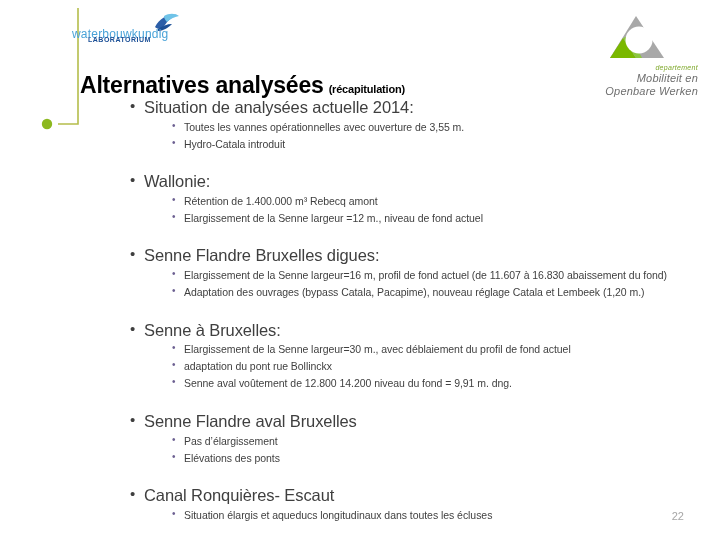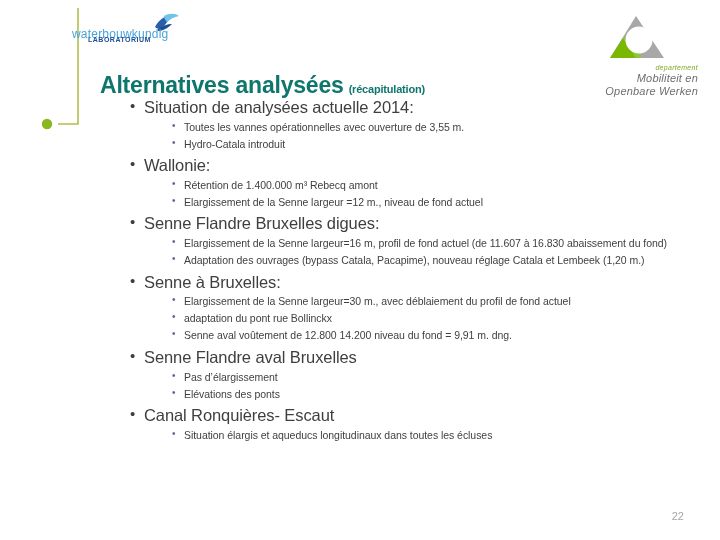--- a/index.html
+++ b/index.html
@@ -82,27 +82,26 @@
     white-space: nowrap;
   }
   #logo-mow .mow-l1 { top: 58px; }
   #logo-mow .mow-l2 { top: 71px; }
 
   
   #slide-title {
     position: absolute;
     left: 80px; top: 58px;
     width: 520px;
-    color: #0f766e;
+    color: #000000;
     font-size: 23px;
     font-weight: bold;
     letter-spacing: -0.2px;
     line-height: 1.1;
     white-space: nowrap;
-    padding-left: 20px;
   }
   #slide-title .subtitle {
     font-size: 11px;
     font-weight: bold;
     letter-spacing: -0.2px;
     vertical-align: baseline;
     padding-left: 5px;
   }
 
   
@@ -143,21 +142,21 @@
     margin-bottom: 2.5px;
   }
   .lvl2::before {
     content: "\2022";
     position: absolute;
     left: 2px; top: -1px;
     font-size: 10px;
     color: #6c6091;
   }
 
-  .grp + .grp { margin-top: 4px; }
+  .grp + .grp { margin-top: 20px; }
 
   
   #page-number {
     position: absolute;
     right: 36px; bottom: 18px;
     font-size: 11px;
     color: #a6a6a6;
   }
 </style>
 </head>

